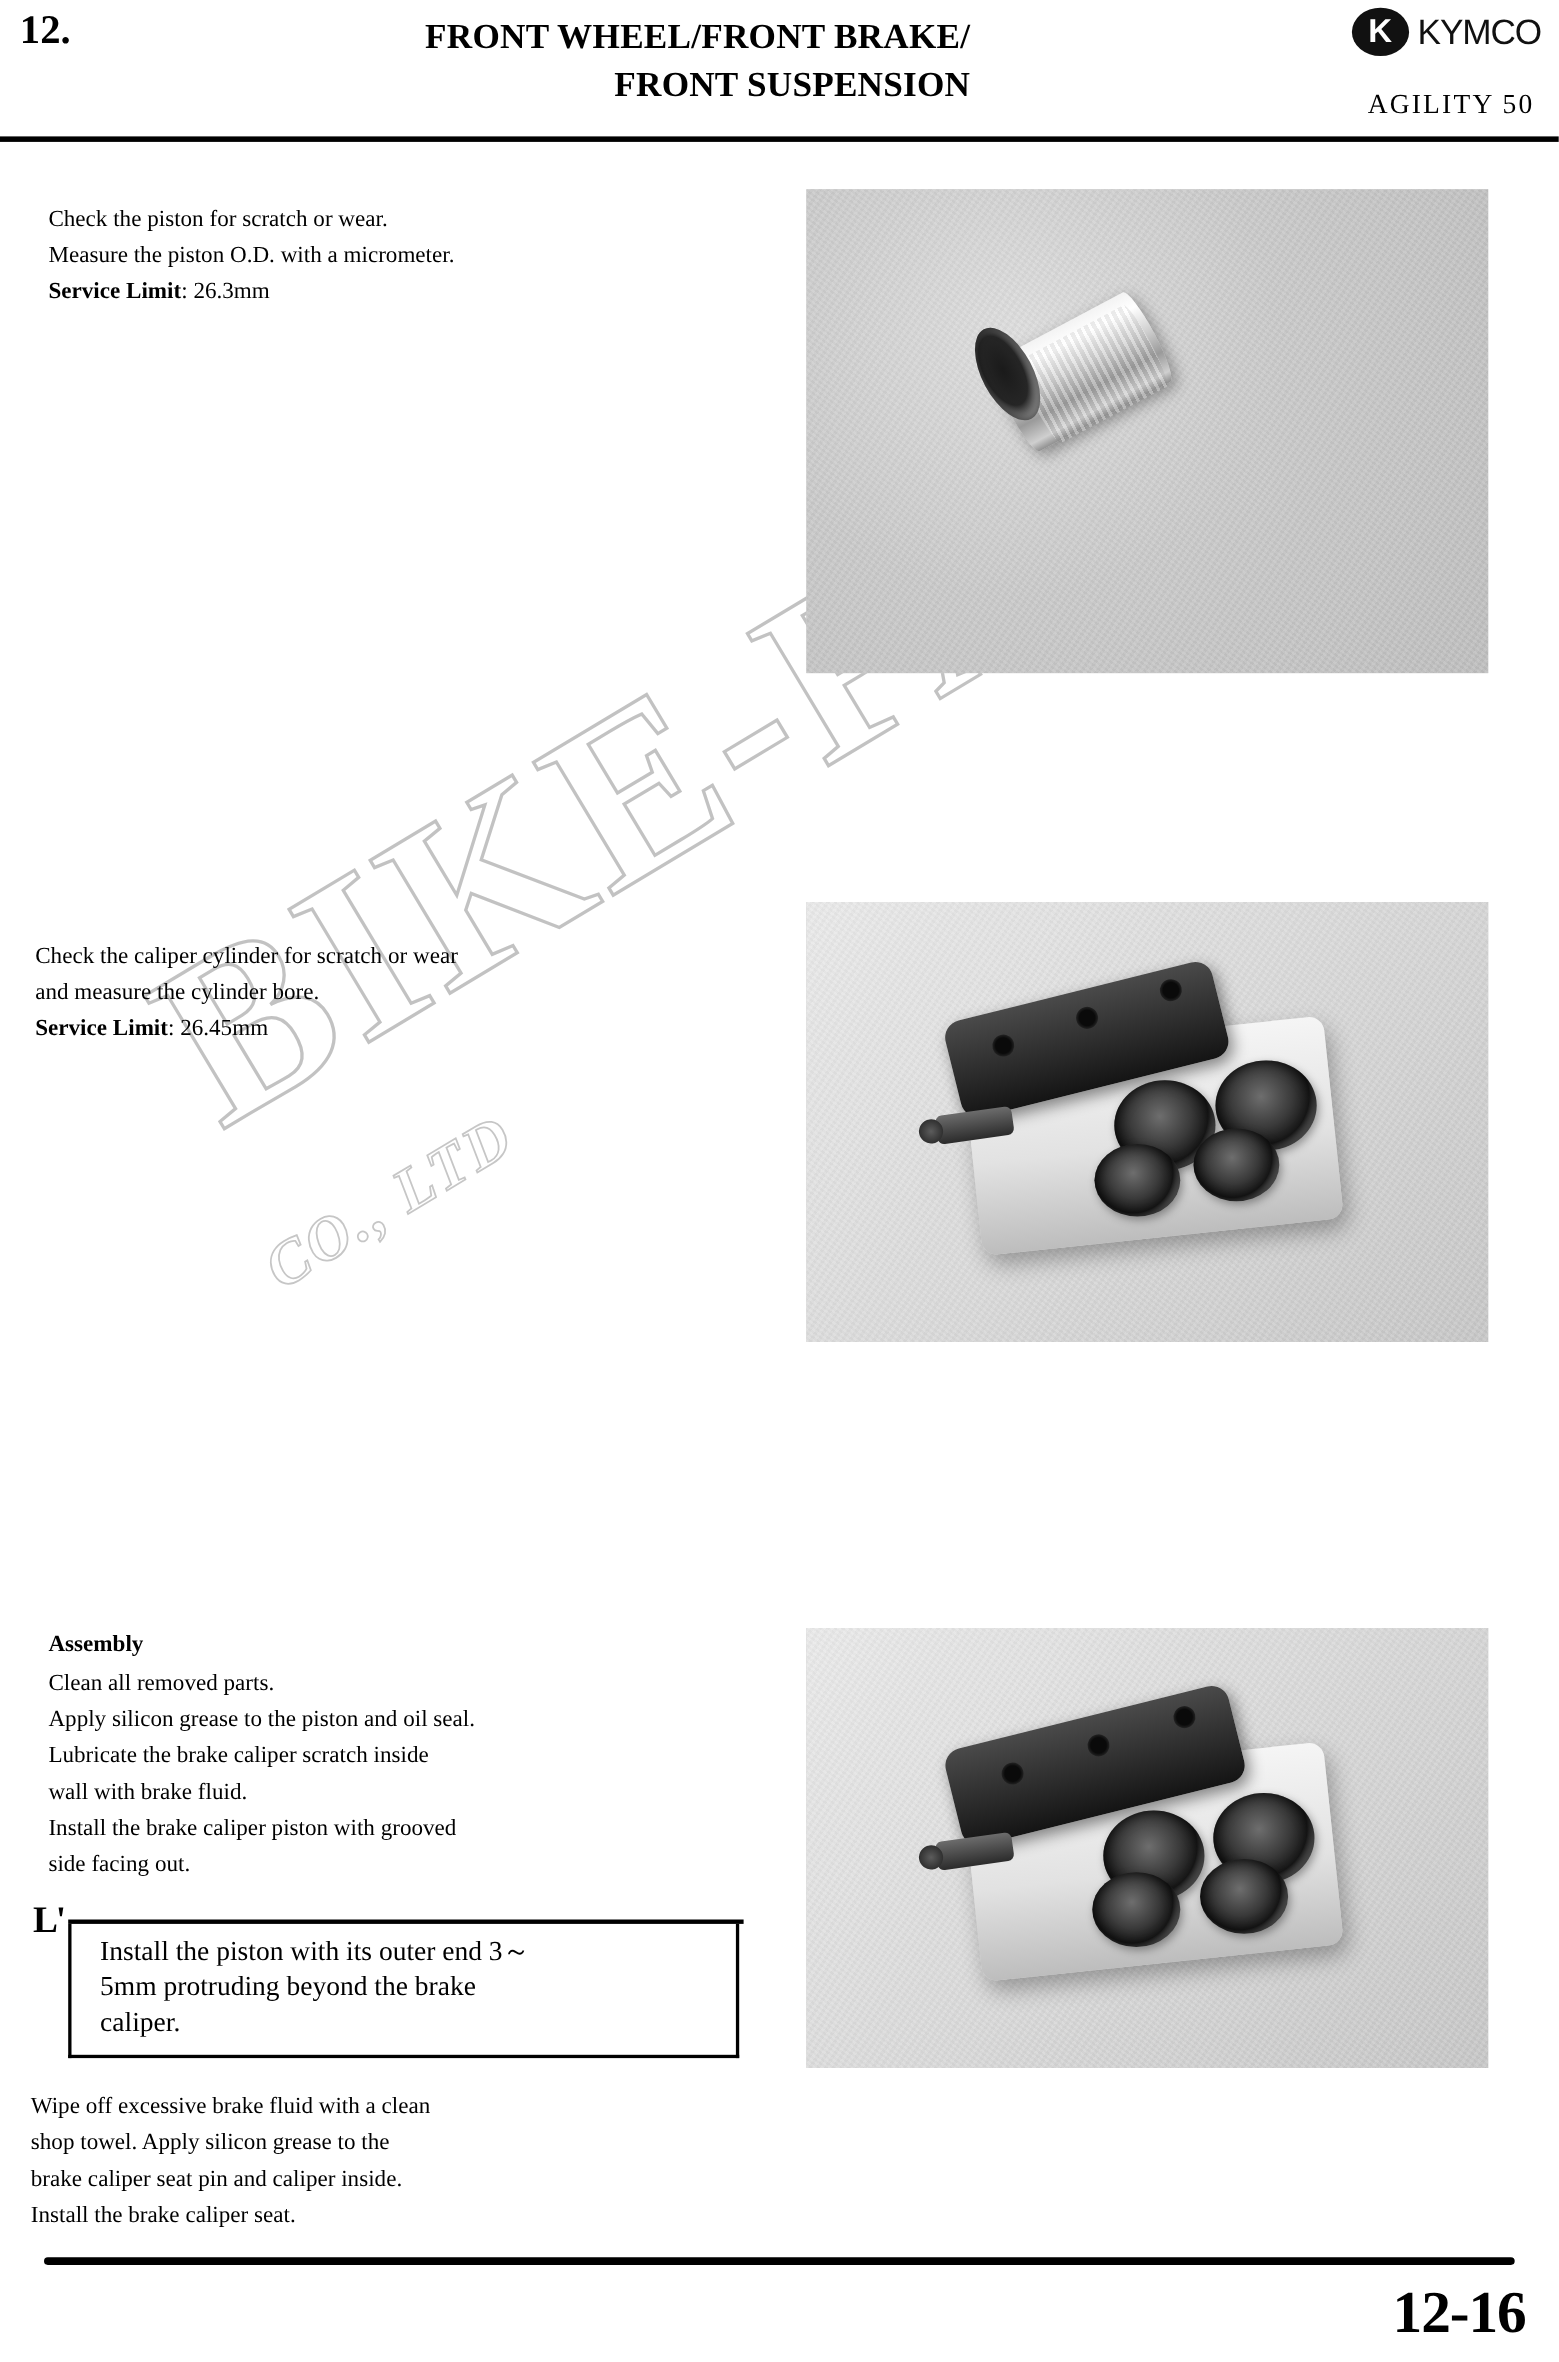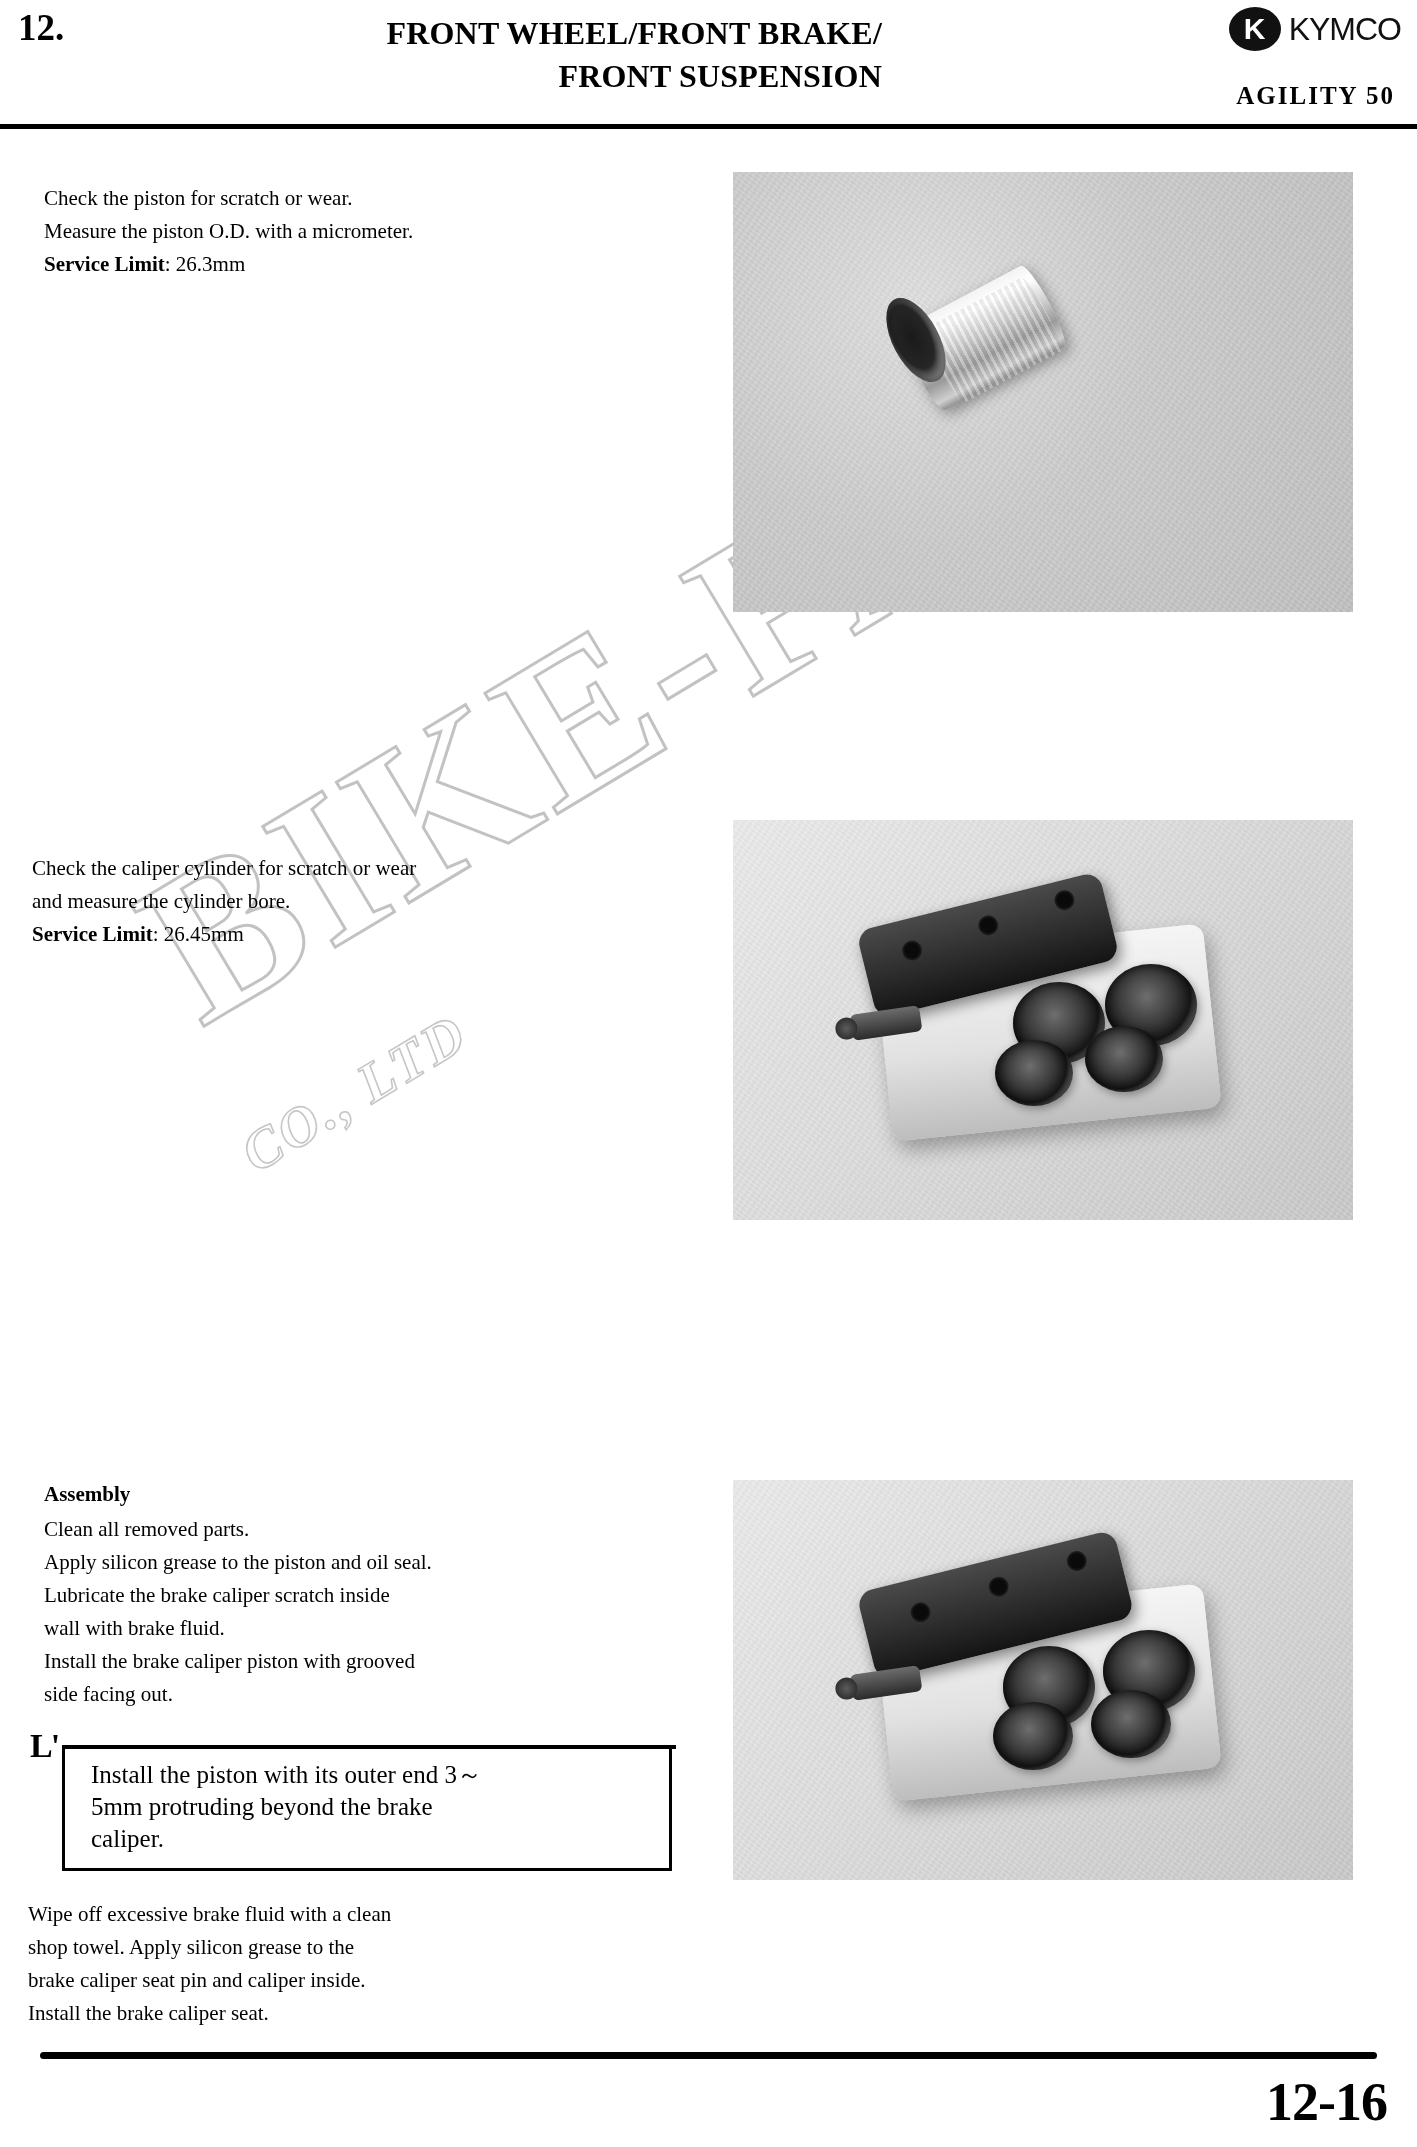--- a/index.html
+++ b/index.html
@@ -82,21 +82,21 @@
     font-size: 32px;
     font-weight: normal;
     letter-spacing: -1px;
     color: #111;
   }
   .model-name {
     position: absolute;
     right: 22px;
     top: 82px;
     font-size: 25px;
-    font-weight: bold;
+    font-weight: normal;
     font-family: "Liberation Serif", serif;
     letter-spacing: 2px;
   }
   .header-rule {
     position: absolute;
     left: 0;
     top: 124px;
     width: 1417px;
     height: 5px;
     background: #000;

